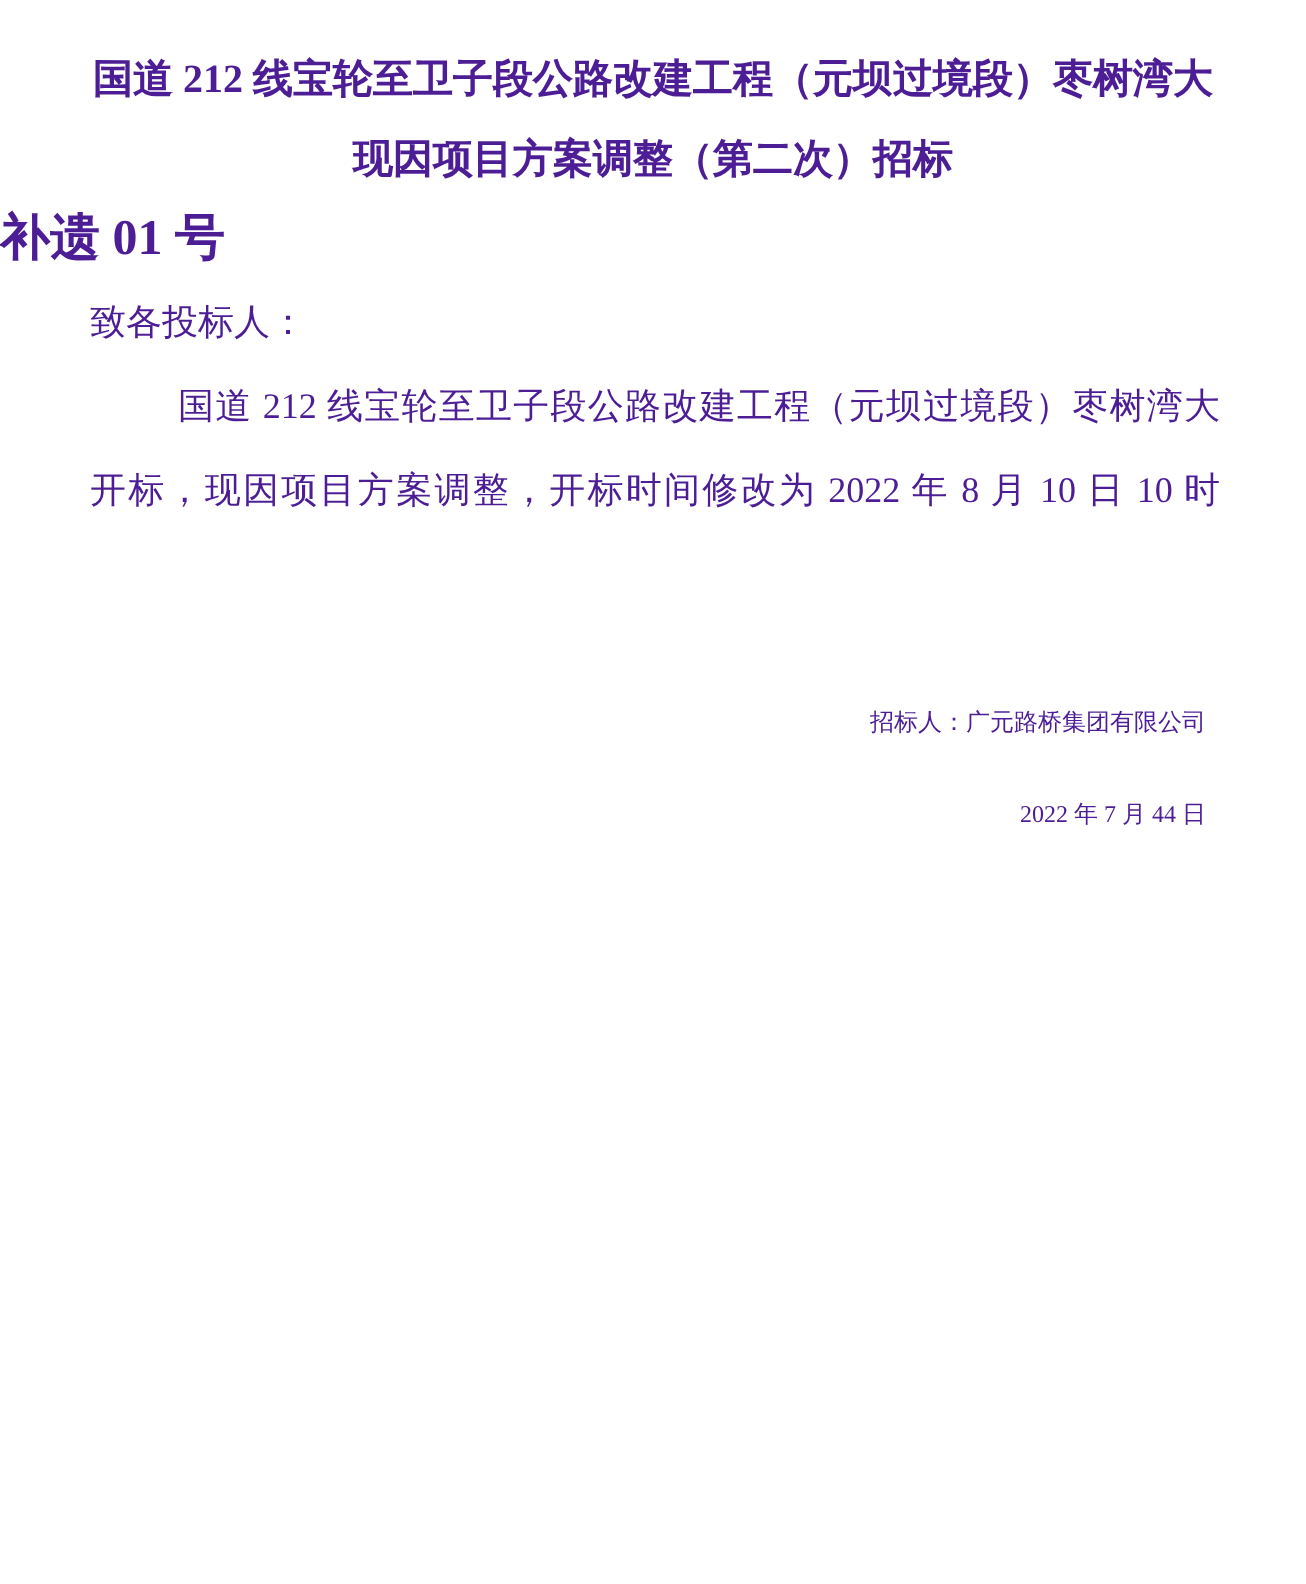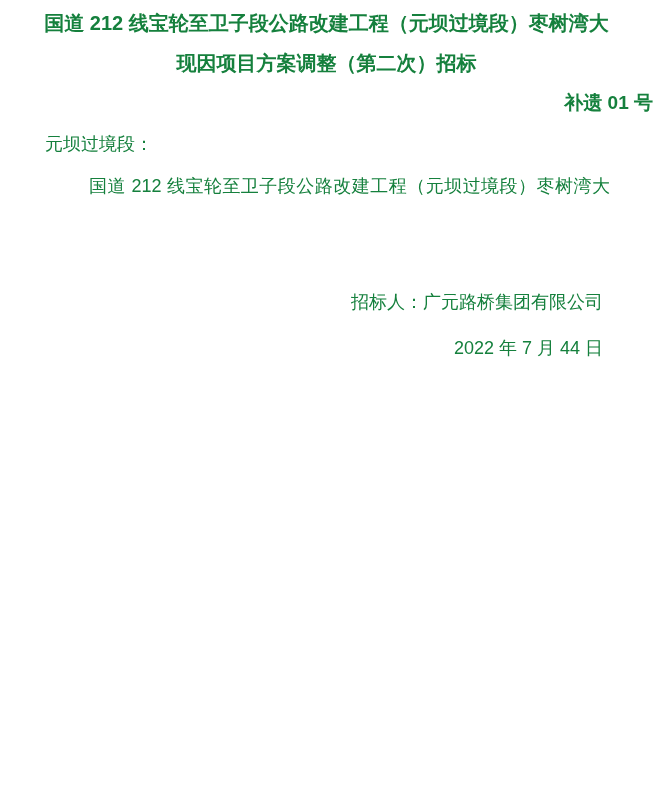--- a/index.html
+++ b/index.html
@@ -2,75 +2,76 @@
 <html><head>
 <meta charset="utf-8">
 <style>
   * { margin: 0; padding: 0; box-sizing: border-box; }
   html, body { background: #ffffff; }
   .page {
     position: relative;
     width: 653px;
     height: 792px;
     background: #ffffff;
-    font-family: Liberation Sans, sans-serif;
-    color: #15803d;
-    padding-top: 3px;
+    font-family: Liberation Serif, serif;
+    color: #4c1d95;
+    padding-top: 20px;
     overflow: hidden;
   }
   .title-block {
     font-size: 20px;
     font-weight: bold;
     text-align: center;
     line-height: 40px;
     padding: 0 28px;
   }
   .subtitle {
-    font-size: 19px;
+    font-size: 25px;
     font-weight: bold;
-    text-align: right;
+    text-align: left;
     line-height: 40px;
   }
   .body-block {
     font-size: 18px;
     line-height: 42px;
     padding: 0 43px 0 45px;
   }
   .body-line { white-space: nowrap; }
   .justified {
     white-space: normal;
     text-align: justify;
     text-align-last: justify;
   }
   .indent-2 { text-indent: 44px; }
   .signature-block {
     margin-top: 72px;
-    font-size: 18px;
+    font-size: 12px;
     line-height: 46px;
     text-align: right;
     padding-right: 50px;
   }
 </style>
 </head>
 <body>
 
 <div class="page">
 
   <div class="title-block">
     <div class="title-line">国道 212 线宝轮至卫子段公路改建工程（元坝过境段）枣树湾大</div>
     <div class="title-line">现因项目方案调整（第二次）招标</div>
   </div>
 
   <div class="subtitle">补遗 01 号</div>
 
   <div class="body-block">
-    <div class="body-line">元坝过境段：</div>
+    <div class="body-line">致各投标人：</div>
 
     <div>
       <div class="body-line justified indent-2">国道 212 线宝轮至卫子段公路改建工程（元坝过境段）枣树湾大</div>
+      <div class="body-line justified">开标，现因项目方案调整，开标时间修改为 2022 年 8 月 10 日 10 时</div>
     </div>
 
   </div>
 
   <div class="signature-block">
     <div>招标人：广元路桥集团有限公司</div>
     <div>2022 年 7 月 44 日</div>
   </div>
 
 </div>

